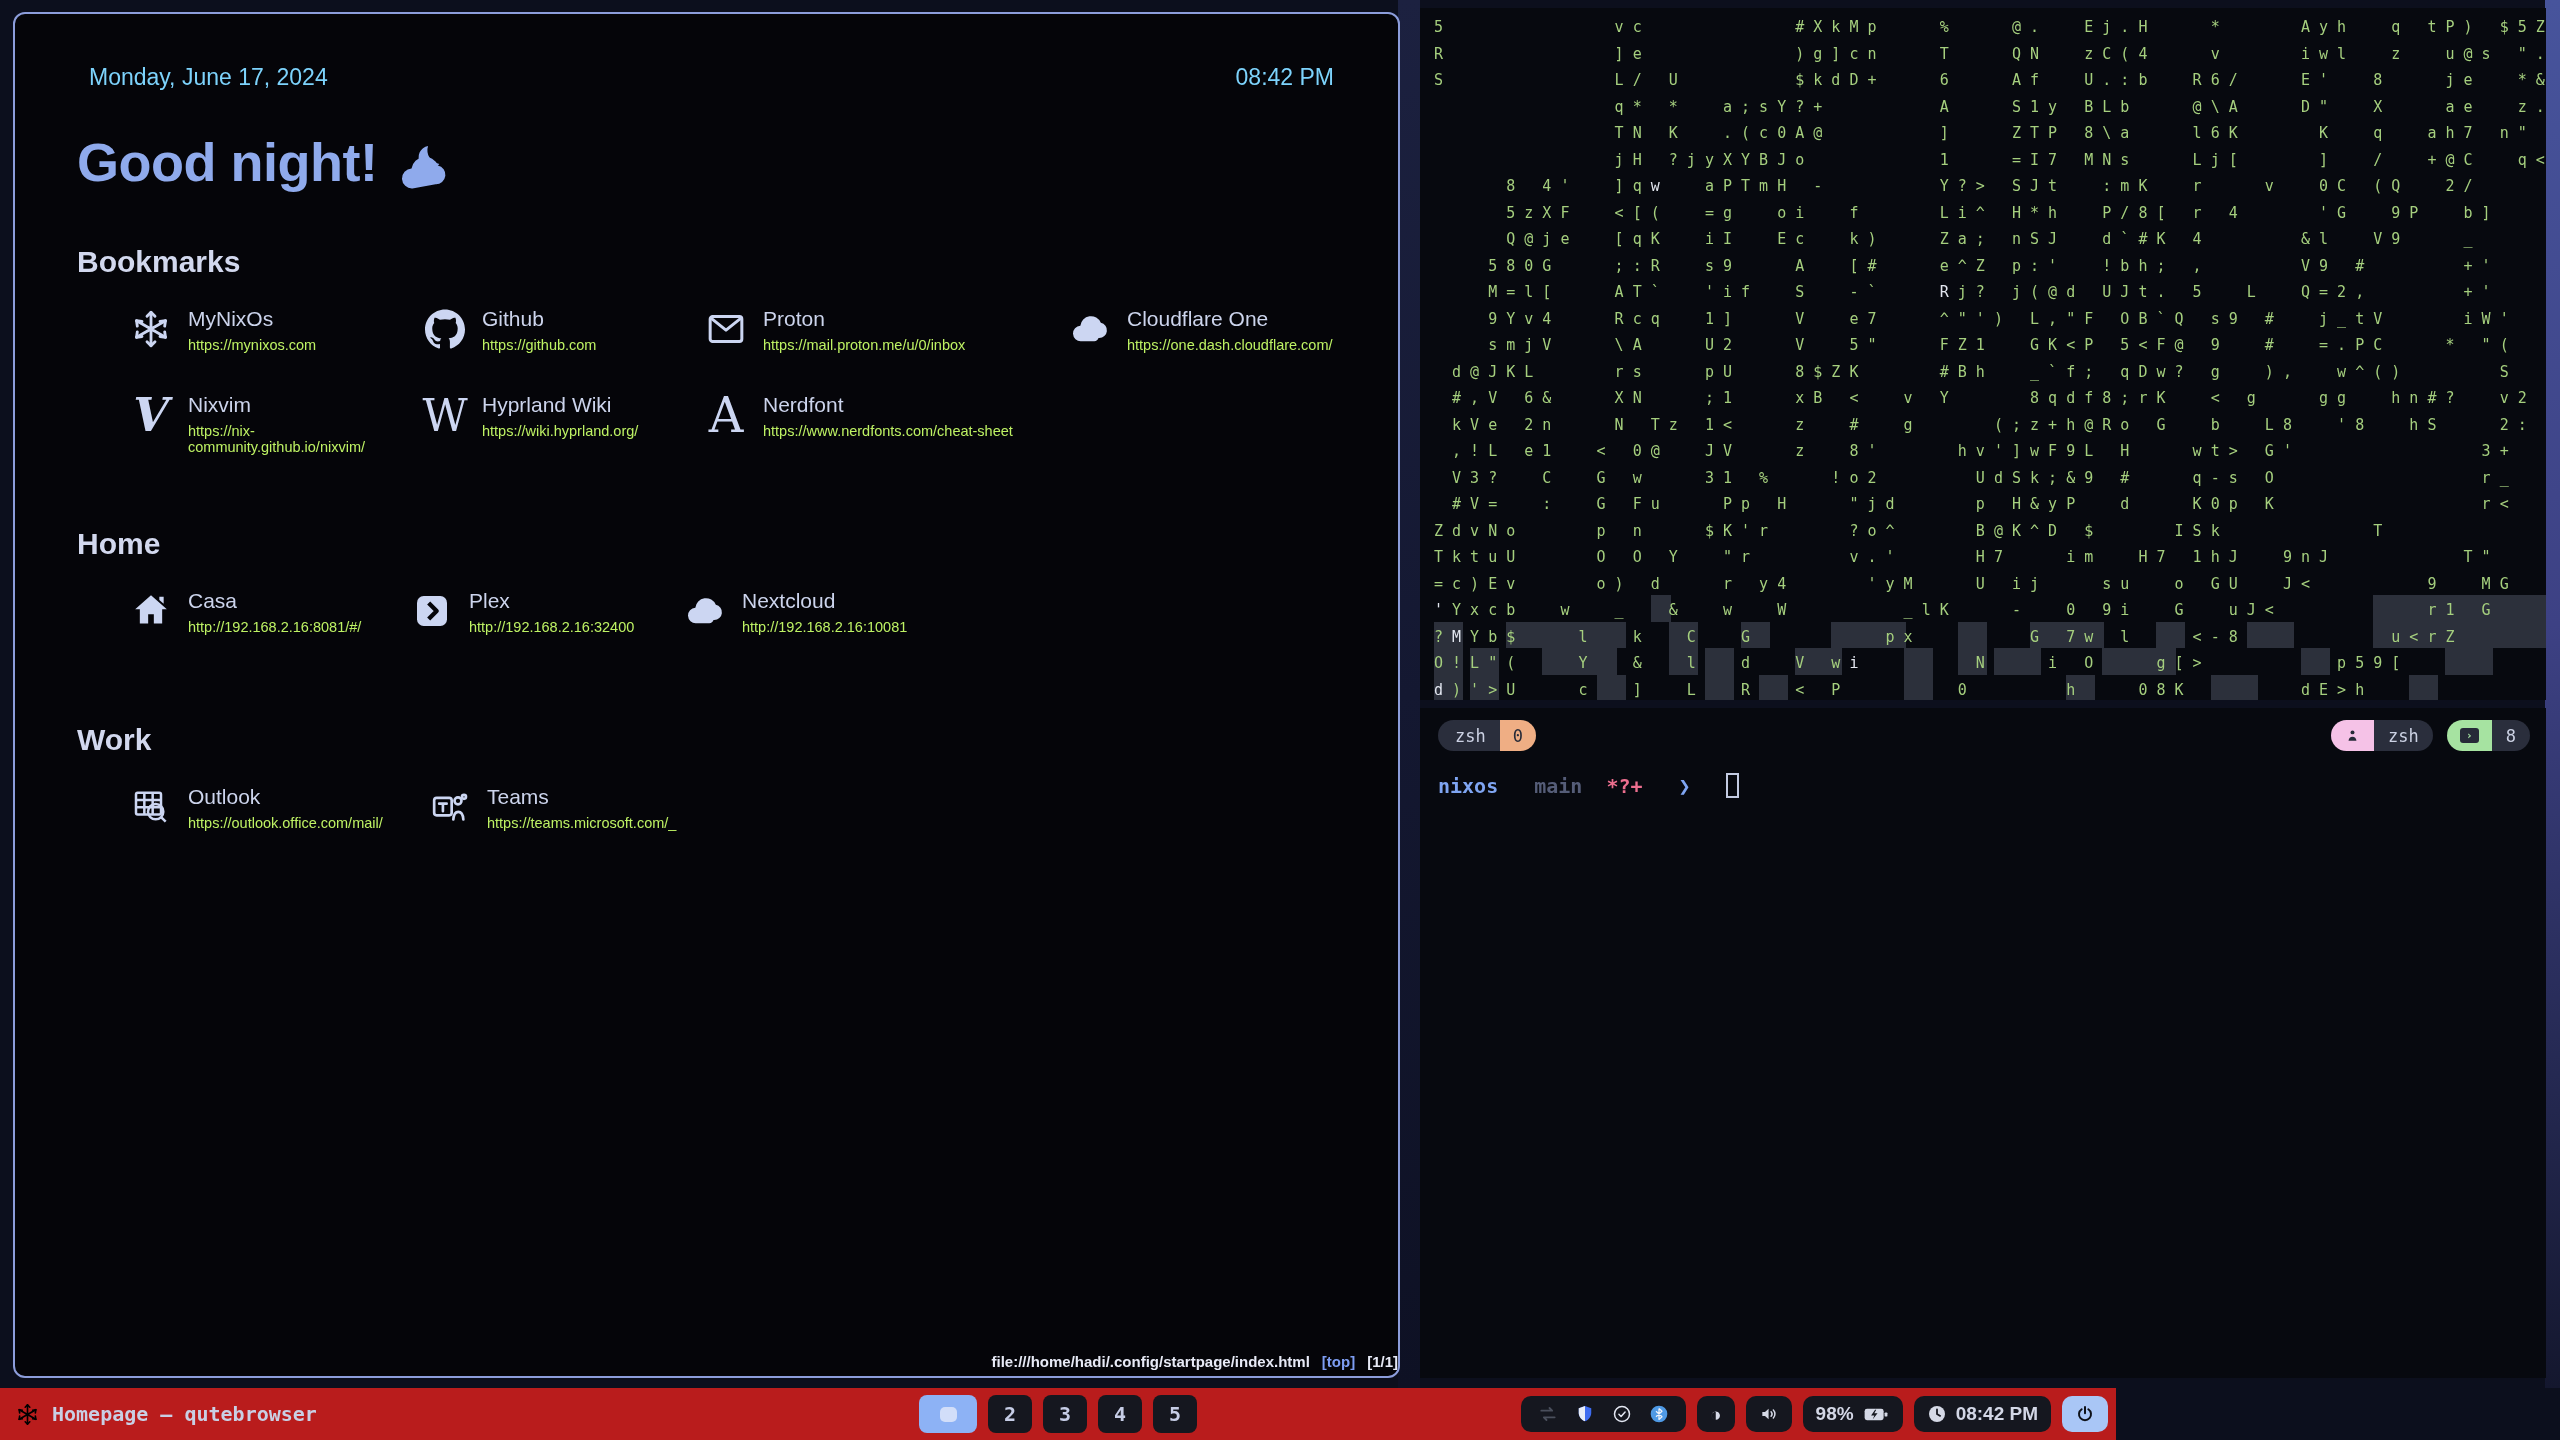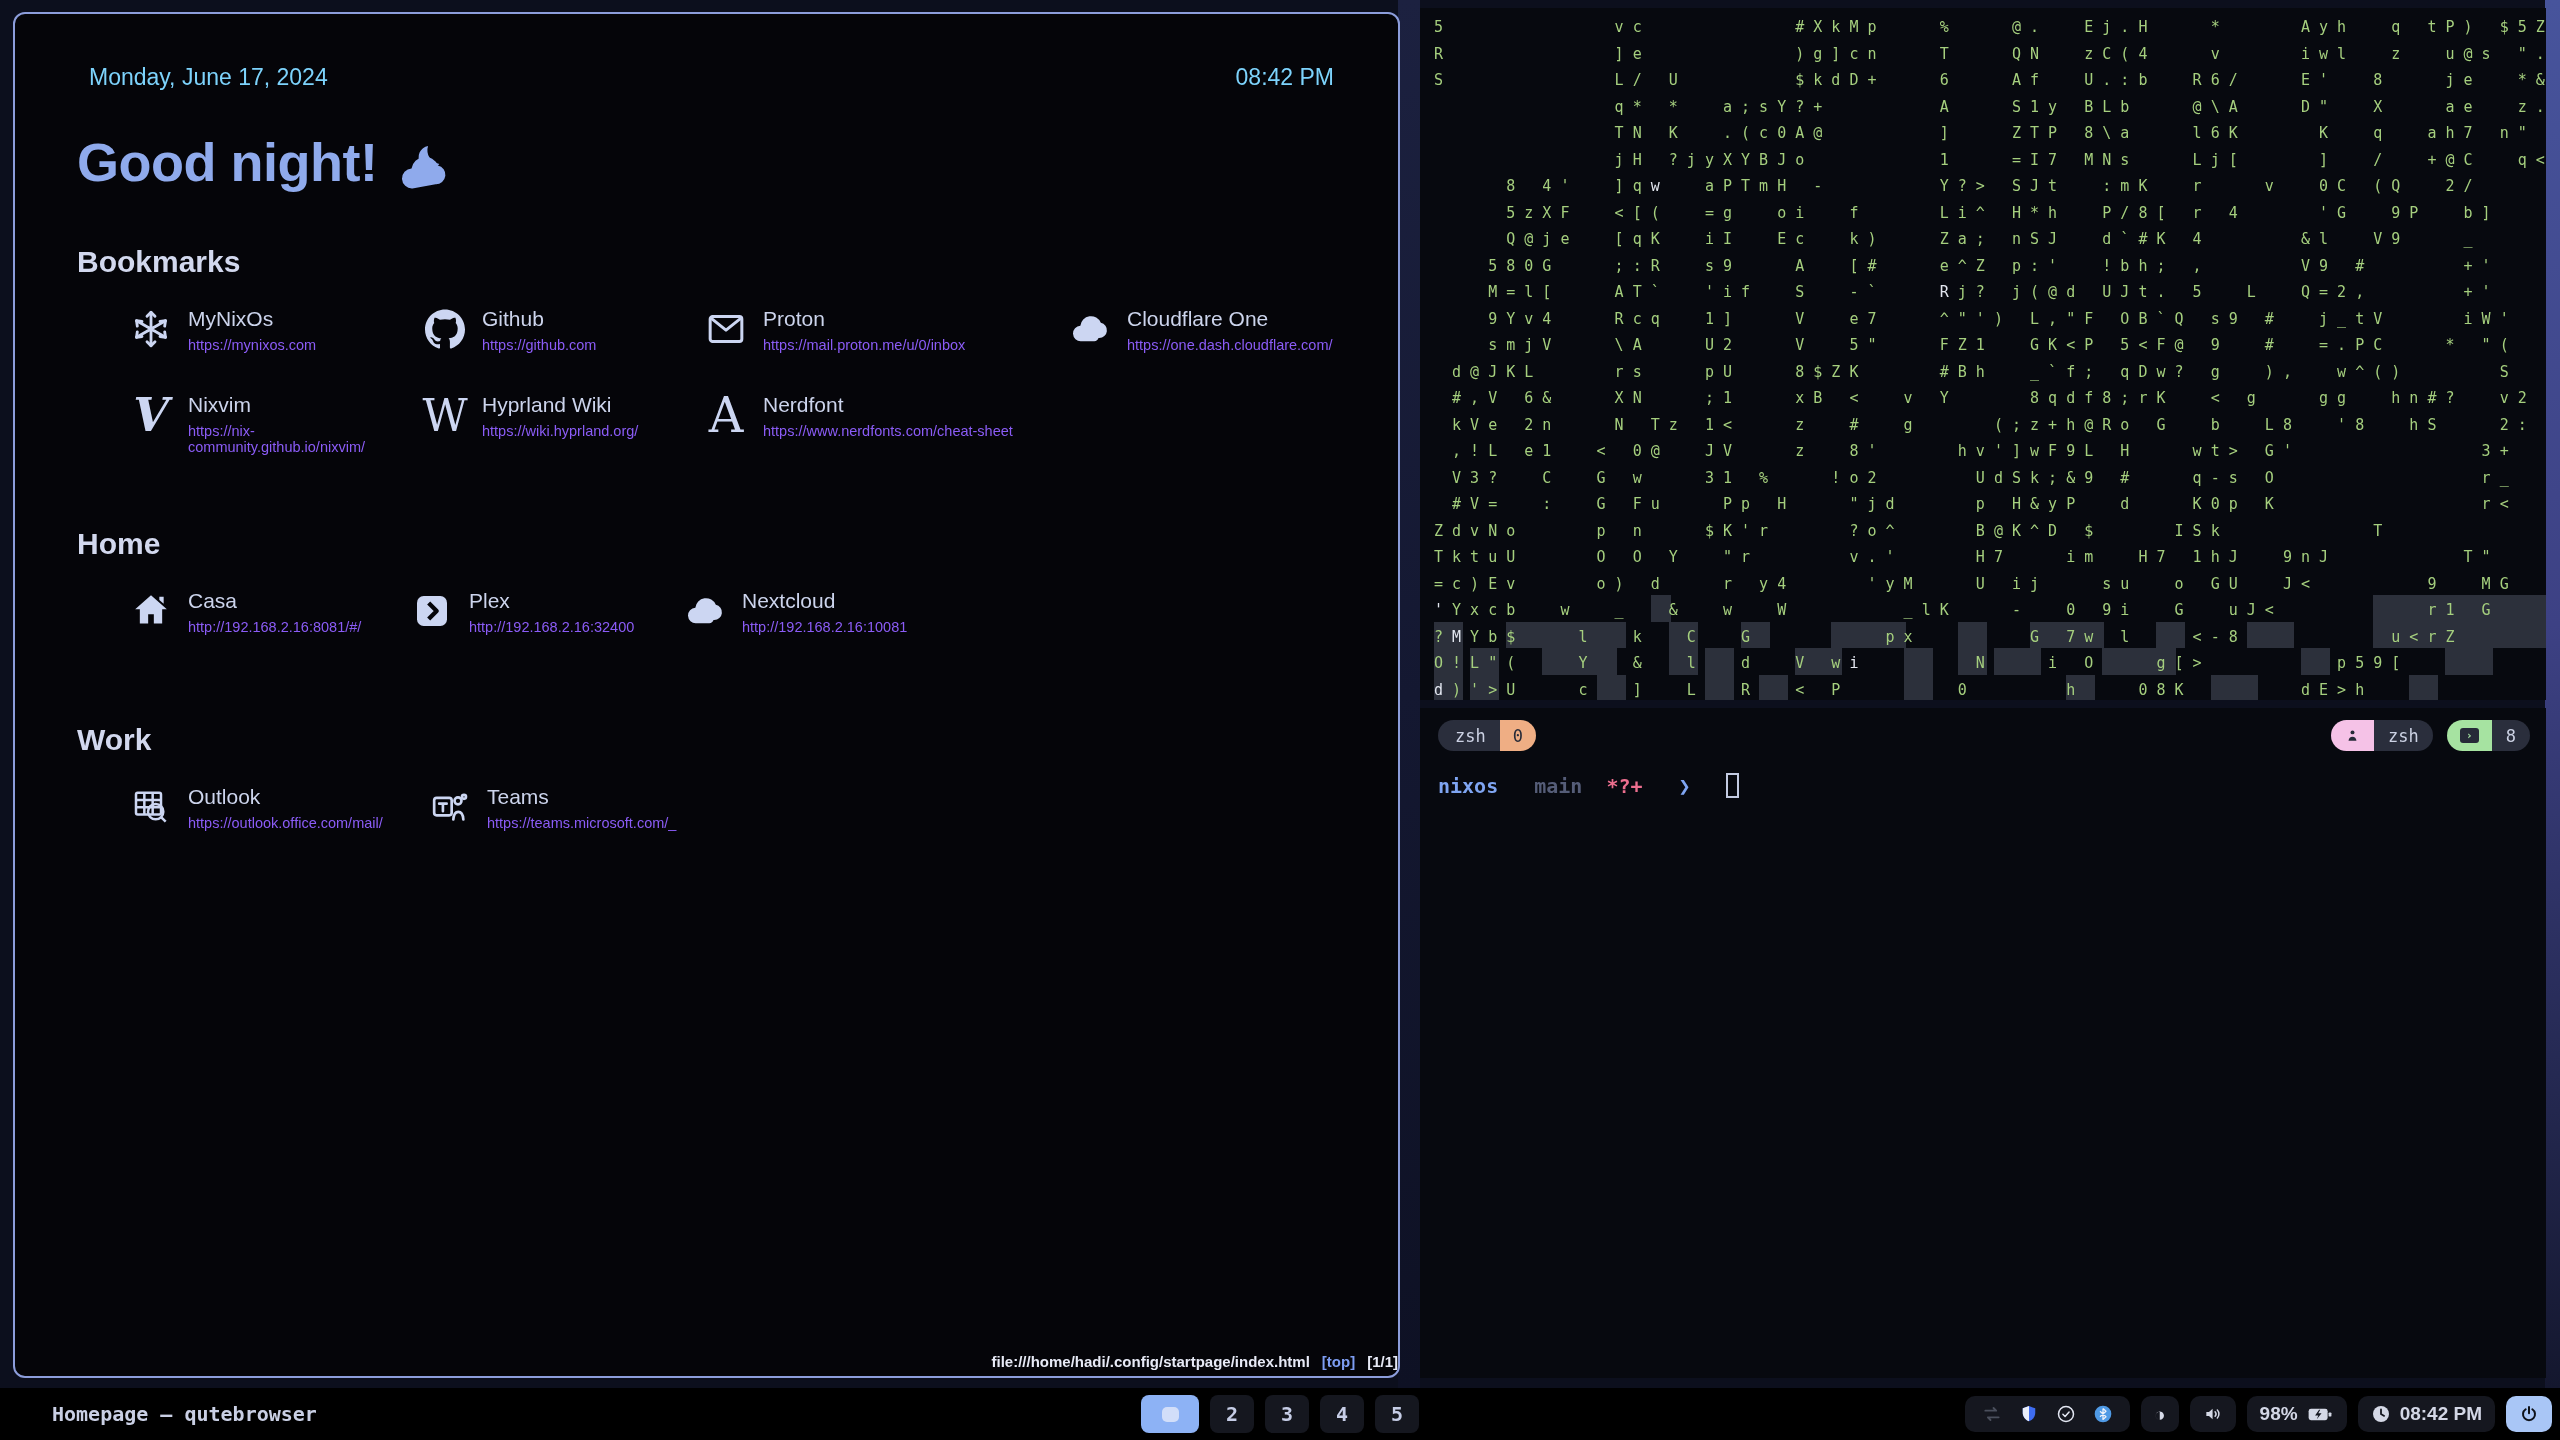--- a/index.html
+++ b/index.html
@@ -28,21 +28,21 @@
   .sec-2 .sp-grid{grid-template-columns:299px 307px 1fr;}
   .sp-item{display:flex;gap:15px;align-items:flex-start;height:52px;cursor:pointer;}
   .sp-icon{width:44px;min-width:44px;height:48px;display:flex;align-items:center;
     justify-content:center;color:#ccd6f2;font-size:40px;line-height:1;}
   .sp-icon svg{width:40px;height:40px;fill:currentColor;}
   .sp-icon[data-icon="vim"]{font:italic 700 46px "DejaVu Serif",serif;}
   .sp-icon[data-icon="wiki-w"]{font:400 44px "DejaVu Serif",serif;}
   .sp-icon[data-icon="serif-a"]{font:400 48px "DejaVu Serif",serif;}
   .sp-text{display:flex;flex-direction:column;padding-top:2px;}
   .sp-name{font-size:21px;color:#ccd4ec;}
-  .sp-url{margin-top:6px;font-size:14.5px;color:#8b5cf6;}
+  .sp-url{margin-top:6px;font-size:14.5px;color:#bef264;}
   .qb-statusbar{position:absolute;left:0;right:0;bottom:0;height:30px;display:flex;
     justify-content:flex-end;align-items:center;gap:12px;
     font-weight:700;font-size:15px;color:#e7eaf6;margin-left:34px;}
   .qb-scroll{color:#7d9df2;}
 
   
   .term{position:absolute;background:#07090f;}
   .term-top{left:1420px;top:8px;width:1126px;height:692px;overflow:hidden;}
   .term-bottom{left:1420px;top:708px;width:1126px;height:670px;overflow:hidden;}
   #matrix-text{margin:0;padding:6px 0 0 14px;position:relative;z-index:2;
@@ -67,21 +67,21 @@
 
   .prompt-line{padding:22px 0 0 18px;font-family:"DejaVu Sans Mono",monospace;
     font-size:20px;font-weight:600;display:flex;align-items:center;gap:24px;}
   .p-host{color:#7fa5f2;font-weight:700;}
   .p-branch{color:#555d78;margin-left:12px;}
   .p-git{color:#ec6f8f;font-weight:700;}
   .p-chev{color:#7fa5f2;margin-left:12px;}
   .p-cursor{display:inline-block;width:13px;height:25px;border:2px solid #c3cbe2;margin-left:11px;}
 
   
-  .taskbar{position:absolute;left:0;top:1388px;width:2560px;height:52px;background:#000000;}
+  .taskbar{position:absolute;left:0;top:1388px;width:2116px;height:52px;background:#b91c1c;}
   .tb-left{position:absolute;left:16px;top:0;height:52px;display:flex;gap:13px;align-items:center;}
   .tb-left svg{width:23px;height:23px;stroke:#7aa5f5;}
   .tb-title{font-family:"DejaVu Sans Mono",monospace;font-weight:700;font-size:20px;color:#c9cfe4;}
   .tb-center{position:absolute;left:50%;top:7px;transform:translateX(-50%);display:flex;gap:11px;}
   .ws{width:44px;height:38px;background:#15171f;border-radius:8px;display:flex;align-items:center;
     justify-content:center;font-family:"DejaVu Sans Mono",monospace;font-weight:700;font-size:20px;
     color:#c6cde6;cursor:pointer;}
   .ws.active{width:58px;background:#8db2f5;}
   .ws-dot{width:17px;height:15px;background:#d2def9;border-radius:5px;}
   .tb-right{position:absolute;right:8px;top:8px;display:flex;gap:11px;align-items:center;}

